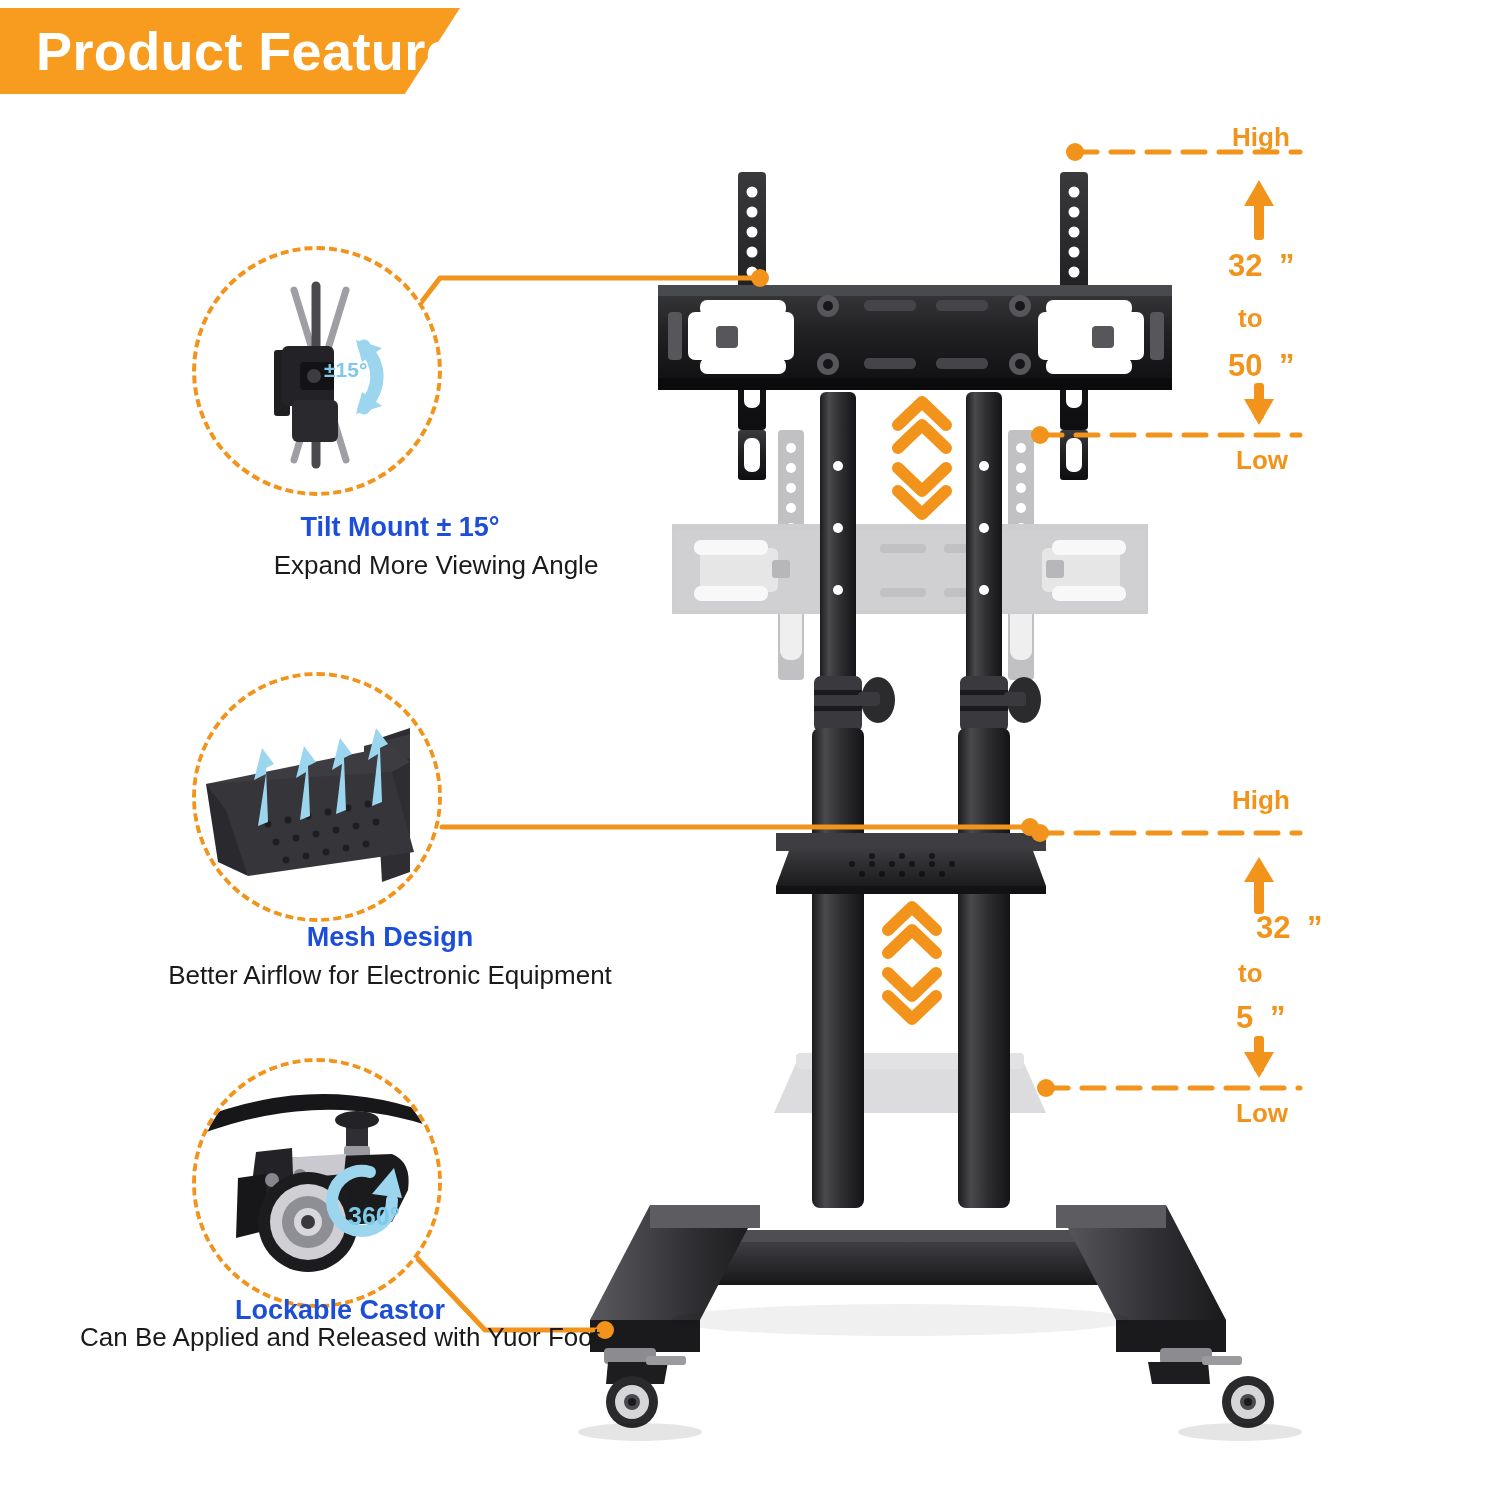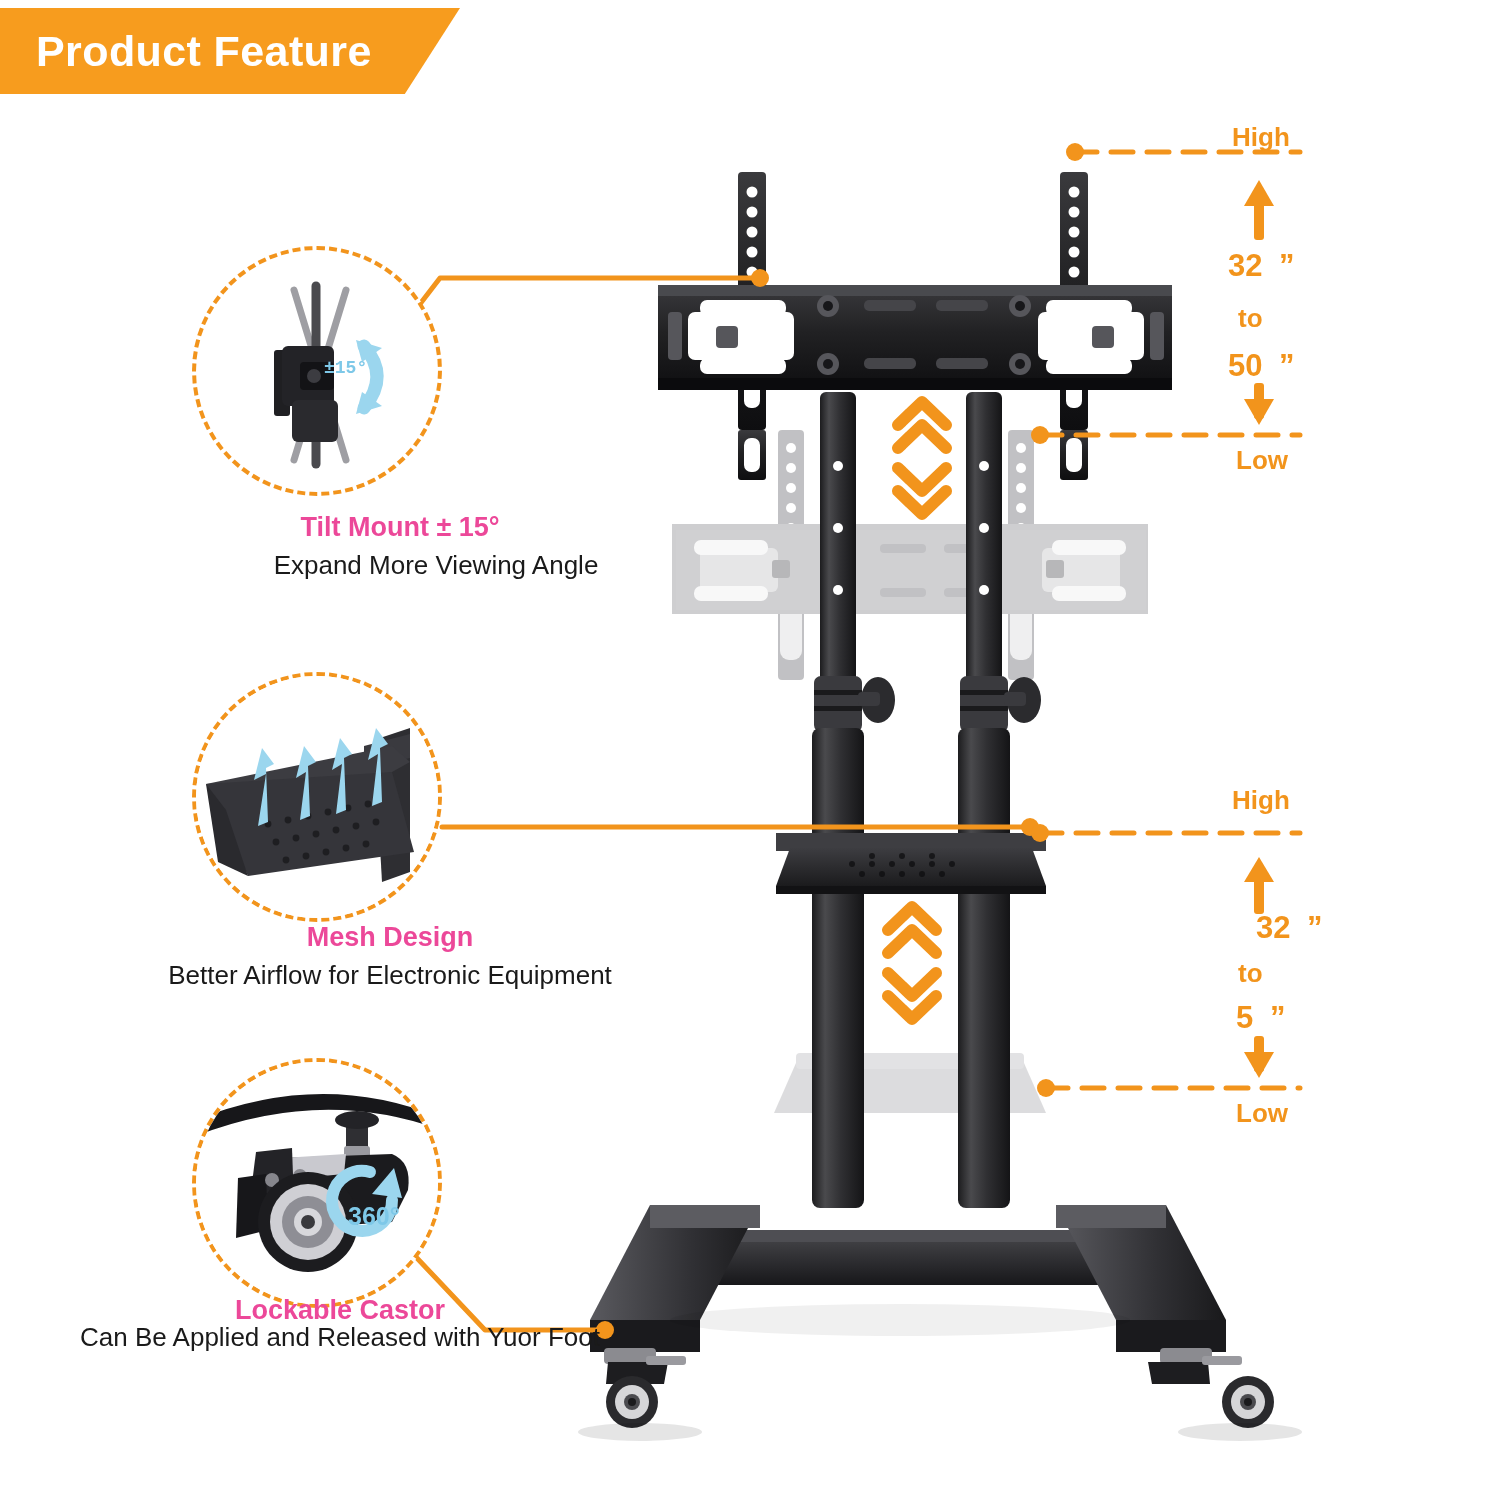--- a/index.html
+++ b/index.html
@@ -4,25 +4,25 @@
 <style>
   html,body{margin:0;padding:0;background:#ffffff;}
   body{width:1500px;height:1500px;position:relative;overflow:hidden;
        font-family:"Liberation Sans","DejaVu Sans",sans-serif;}
 
   
   #header-ribbon{position:absolute;left:0;top:8px;width:460px;height:86px;}
   #header-ribbon .ribbon-shape{position:absolute;inset:0;background:#F79C1E;
       clip-path:polygon(0 0,100% 0,88% 100%,0 100%);}
   #header-title{position:absolute;left:36px;top:50%;transform:translateY(-50%);
-      color:#ffffff;font-size:43px;font-weight:bold;letter-spacing:.4px;white-space:nowrap;}
+      color:#ffffff;font-size:54px;font-weight:bold;letter-spacing:.4px;white-space:nowrap;}
 
   
   .abs{position:absolute;}
-  .feat-title{font-size:27px;font-weight:bold;color:#ec4899;text-align:center;white-space:nowrap;}
+  .feat-title{font-size:27px;font-weight:bold;color:#1d4ed8;text-align:center;white-space:nowrap;}
   .feat-sub{font-size:26px;color:#1a1a1a;text-align:center;white-space:nowrap;}
 
   .circle{position:absolute;border-radius:50%;border:4px dashed #F2941C;
       box-sizing:border-box;background:#fff;overflow:hidden;}
 
   .badge-blue{position:absolute;color:#7EC8E8;font-weight:bold;
       font-family:"Liberation Sans",sans-serif;}
 
   
   .meas-word{position:absolute;font-size:26px;font-weight:bold;color:#F2941C;white-space:nowrap;}
@@ -351,21 +351,21 @@
     </g>
     <rect x="78" y="100" width="16" height="66" rx="3" fill="#1f1f22"></rect>
     <rect x="86" y="96" width="52" height="60" rx="6" fill="#232327"></rect>
     <rect x="104" y="112" width="34" height="28" rx="4" fill="#131316"></rect>
     <rect x="96" y="150" width="46" height="42" rx="6" fill="#2a2a2e"></rect>
     <circle cx="118" cy="126" r="7" fill="#3c3c41"></circle>
     <path d="M168 96 q26 30 0 62" stroke="#9BD6EE" stroke-width="13" fill="none" stroke-linecap="round"></path>
     <polygon points="160,90 186,98 166,112" fill="#9BD6EE"></polygon>
     <polygon points="160,164 186,156 166,142" fill="#9BD6EE"></polygon>
   </svg>
-  <span class="badge-blue" style="left:128px;top:108px;font-size:18px;font-family:Liberation Mono, monospace;">±15°</span>
+  <span class="badge-blue" style="left:128px;top:108px;font-size:21px;">±15°</span>
 </div>
 <div class="abs feat-title" style="left:0;top:512px;width:800px;">Tilt Mount ± 15°</div>
 <div class="abs feat-sub" style="left:0;top:550px;width:800px;padding-left:36px;">Expand More Viewing Angle</div>
 
 <div class="circle" style="left:192px;top:672px;width:250px;height:250px;">
   <svg viewBox="0 0 250 250" width="250" height="250">
     <rect x="0" y="0" width="250" height="250" fill="#ffffff"></rect>
     <path d="M178 64 L214 52 L214 196 L186 206 Z" fill="#2e2e32"></path>
     <path d="M168 70 L214 58 L214 82 L168 92 Z" fill="#3a3a3f"></path>
     <path d="M10 108 L196 70 L214 86 L196 96 L30 134 Z" fill="#3c3c41"></path>

